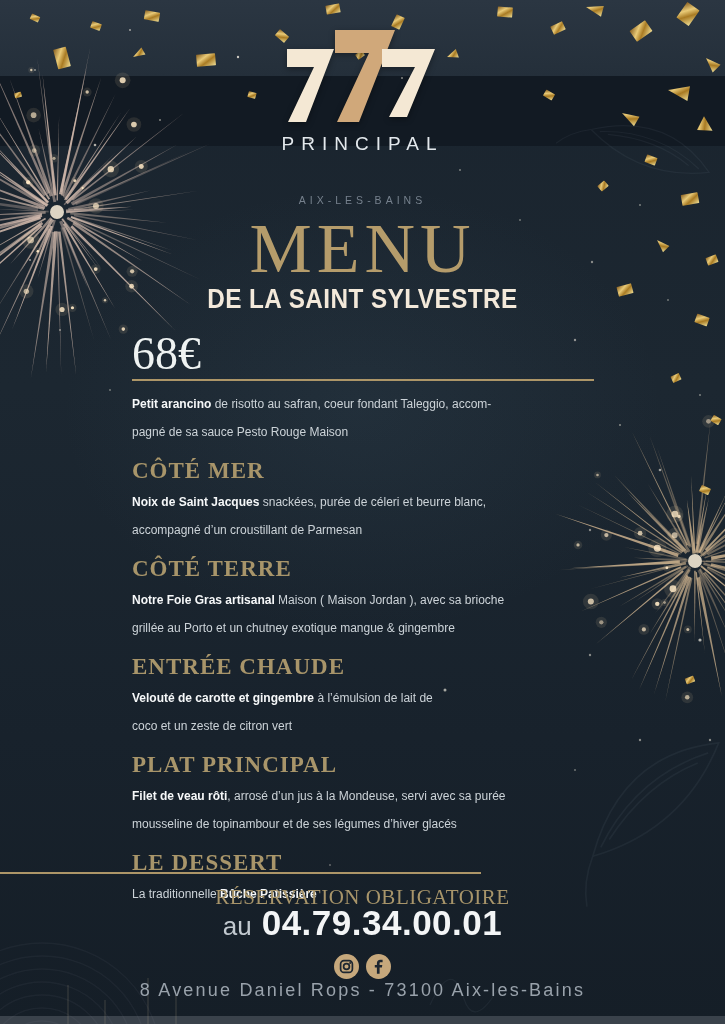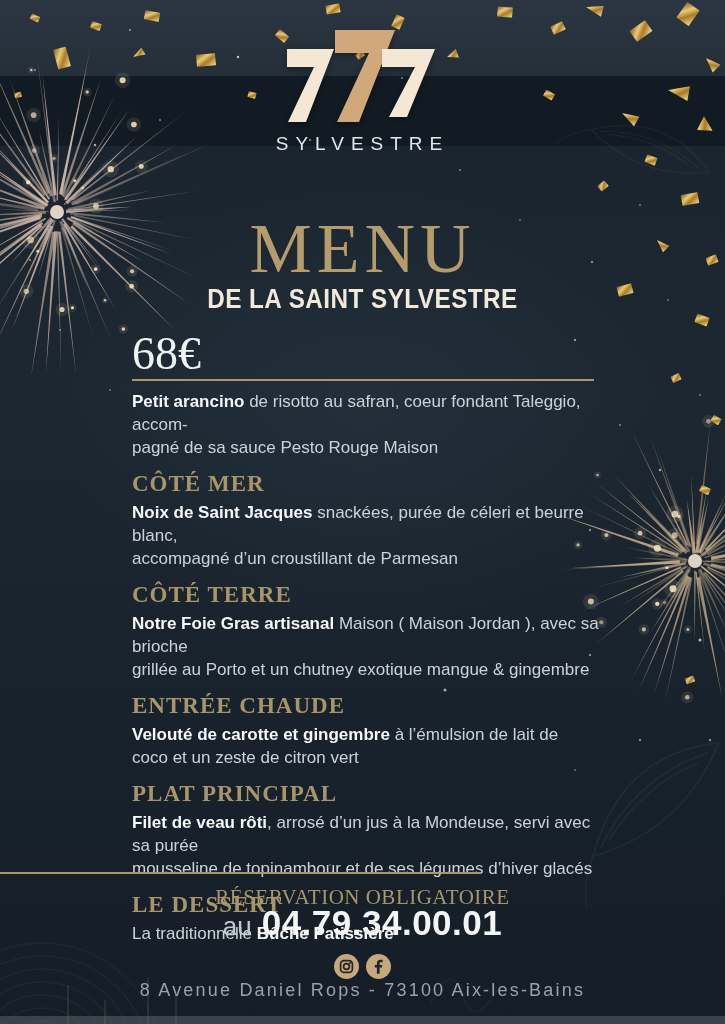--- a/index.html
+++ b/index.html
@@ -20,21 +20,21 @@
   .menu-title{top:214px;font-family:"Liberation Serif",serif;font-size:70px;letter-spacing:5px;color:#b59c6b;line-height:70px;}
   .menu-subtitle{top:284px;font-size:27px;font-weight:700;letter-spacing:.5px;color:#f3e9da;transform:scaleX(.9);line-height:30px;}
   .price{position:absolute;left:132px;top:331px;display:flex;align-items:baseline;color:#eff3f2;font-family:"Liberation Serif",serif;text-align:right;}
   .price-amount{font-size:46px;line-height:46px;}
   .price-suffix{font-size:30px;}
   .divider{position:absolute;height:2px;background:#ad9668;}
   .divider-top{left:132px;top:379px;width:462px;}
   .divider-bottom{left:0;top:872px;width:481px;}
   #menu-sections{position:absolute;left:132px;top:390px;width:478px;}
   #menu-sections h3{margin:0 0 4px 0;font-family:"Liberation Serif",serif;font-weight:700;font-size:23px;line-height:26px;letter-spacing:1px;color:#a8956a;}
-  #menu-sections p{margin:0 0 12px 0;font-size:17px;line-height:23px;color:#ccd3d8;white-space:pre-line;}
+  #menu-sections p{margin:0 0 12px 0;font-size:12px;line-height:28px;color:#ccd3d8;white-space:pre-line;}
   #menu-sections p strong{color:#f6f8f9;}
   .res-label{top:885px;font-family:"Liberation Serif",serif;font-size:21px;letter-spacing:.5px;color:#a8956a;}
   .phone{position:absolute;left:0;right:0;top:903px;display:flex;justify-content:center;align-items:baseline;gap:10px;}
   .phone-prefix{font-size:26px;color:#c2c9cf;}
   .phone-number{font-size:35px;font-weight:700;color:#f3f5f6;letter-spacing:.5px;}
   .social{position:absolute;left:0;right:0;top:954px;display:flex;justify-content:center;gap:7px;}
   .social-btn{width:25px;height:25px;border-radius:50%;background:#c6a87c;display:flex;align-items:center;justify-content:center;border:none;padding:0;cursor:pointer;}
   .address-line{top:980px;font-size:18px;letter-spacing:2.2px;color:#99a2ab;}
 </style>
 </head>
@@ -379,21 +379,22 @@
 
   <div class="content">
     <div id="logo" aria-label="777">
       <svg width="148" height="92" viewBox="0 0 148 92">
         <polygon points="48,0 108,0 72,92 50,92 82,23 48,23" fill="#d0a87a"></polygon>
         <polygon points="0,19 47,19 19,92 1,92 27,37 0,37" fill="#f4e8d4"></polygon>
         <polygon points="95,19 148,19 120,87 102,87 128,37 95,37" fill="#f4e8d4"></polygon>
       </svg>
     </div>
 
-    <div class="abs-c brand-restaurant">SYLVESTRE</div>
+    <div class="abs-c brand-restaurant">PRINCIPAL</div>
+    <div class="abs-c brand-city">AIX-LES-BAINS</div>
 
     <div class="abs-c menu-title">MENU</div>
     <div class="abs-c menu-subtitle">DE LA SAINT SYLVESTRE</div>
 
     <div class="price">
       <span class="price-amount">68€</span>
     </div>
 
     <div class="divider divider-top"></div>
 

